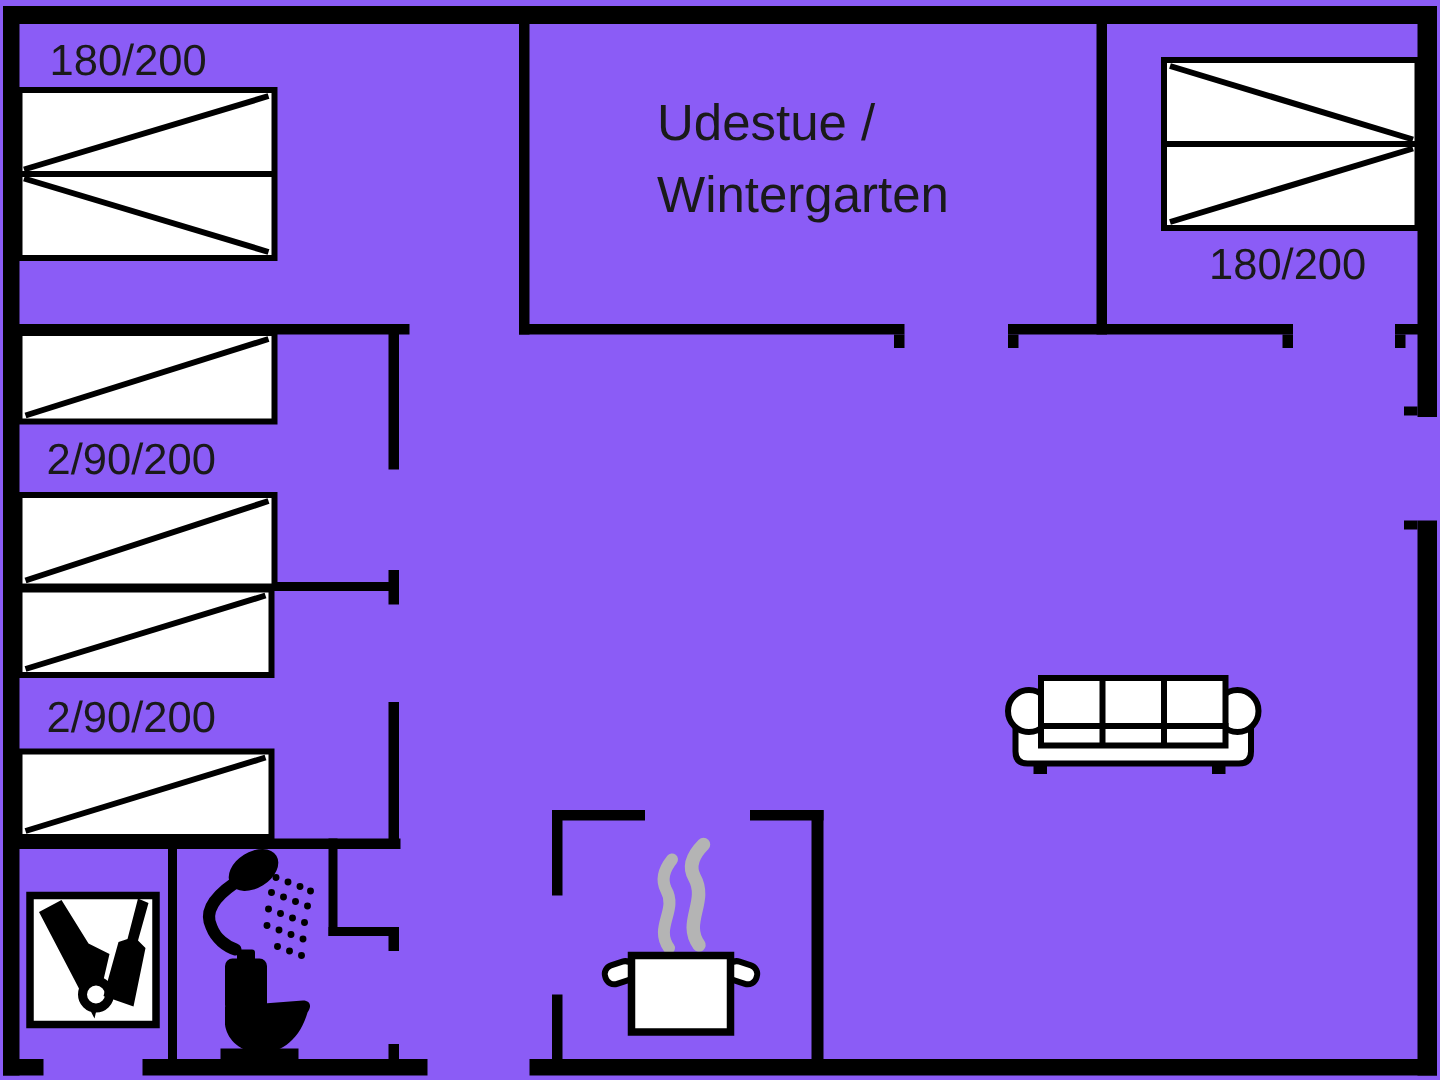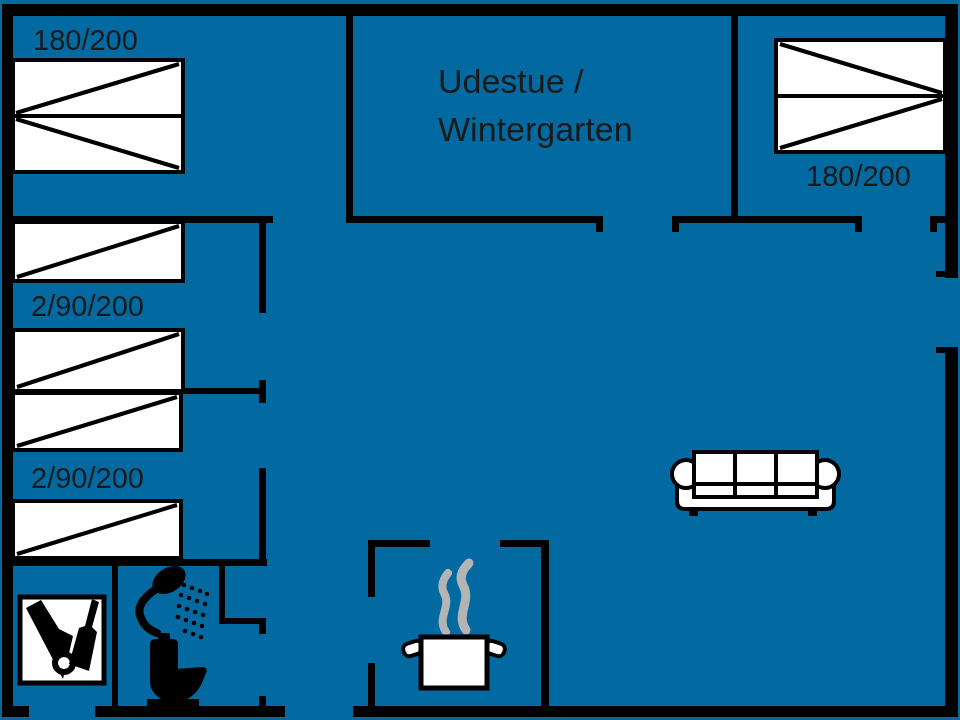--- a/index.html
+++ b/index.html
@@ -1,19 +1,19 @@
 <!DOCTYPE html>
 <html><head>
 <meta charset="utf-8">
 <style>
   html,body{margin:0;padding:0;background:#ffffff;}
   .plan{
     position:relative;
     width:960px;height:720px;
-    background:#0369a1;
+    background:#8b5cf6;
     overflow:hidden;
     font-family:"Liberation Sans", sans-serif;
   }
   .plan svg{position:absolute;left:0;top:0;}
   .wall{fill:#000000;}
   .furn{fill:#ffffff;stroke:#000000;stroke-width:4;}
   .furn-line{stroke:#000000;stroke-width:4;fill:none;}
   .silhouette{fill:#000000;stroke:none;}
   .lbl{fill:#1a1a1a;font-size:29px;font-family:"Liberation Sans", sans-serif;}
   .room-lbl{fill:#1a1a1a;font-size:34px;font-family:"Liberation Sans", sans-serif;}

